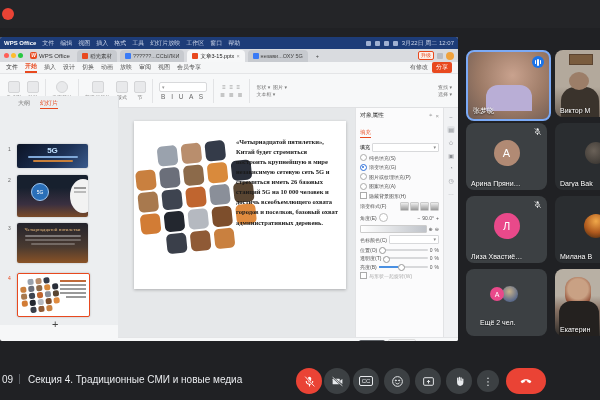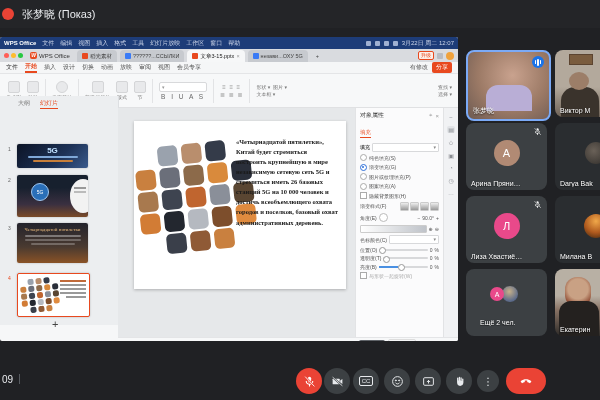--- a/index.html
+++ b/index.html
@@ -99,21 +99,20 @@
   .endcall svg{width:14px;height:14px;}
   .dots{font-size:10px;color:#e8eaed;}
 </style>
 </head>
 <body>
 
 <div id="app">
 
   <div class="abs hdr">
     <div class="abs rec-dot" style="background:#ea4335;"></div>
-    <div class="abs hdr-label">张梦晓 (Показ)</div>
   </div>
 
   <div class="abs share">
 
     <div class="abs macbar">
       <span class="mb-app">WPS Office</span>
       <span>文件</span>
       <span>编辑</span>
       <span>视图</span>
       <span>插入</span>
@@ -493,20 +492,21 @@
   </div>
 
   <div class="ptile" style="left:555px;top:269px;background:linear-gradient(180deg,#b8b0a4 40%,#8a7466 60%,#2e2b28);">
     <div style="position:absolute;left:10px;top:8px;width:26px;height:30px;border-radius:12px;background:radial-gradient(circle at 50% 40%,#c9a184 45%,#8e4a32 75%);"></div>
     <div style="position:absolute;left:4px;top:32px;width:40px;height:35px;border-radius:12px 12px 0 0;background:#24211f;"></div>
     <span class="pname">Екатерин</span>
   </div>
 
   <span class="abs foot-time">09</span>
   <span class="abs foot-div">|</span>
+  <span class="abs foot-title">Секция 4. Традиционные СМИ и новые медиа</span>
 
   <div class="ctl red" style="left:296px">
     <svg viewBox="0 0 24 24" fill="#fff">
         <path d="M12 14a3 3 0 0 0 3-3V6a3 3 0 0 0-6 0v5a3 3 0 0 0 3 3z"></path>
         <path d="M17 11a5 5 0 0 1-10 0H5a7 7 0 0 0 6 6.9V21h2v-3.1A7 7 0 0 0 19 11h-2z"></path>
         <line x1="4" y1="3" x2="21" y2="21" stroke="#ea4335" stroke-width="3.6"></line>
         <line x1="4" y1="3" x2="21" y2="21" stroke="#fff" stroke-width="1.6"></line>
       </svg>
   </div>
   <div class="ctl" style="left:324px">

